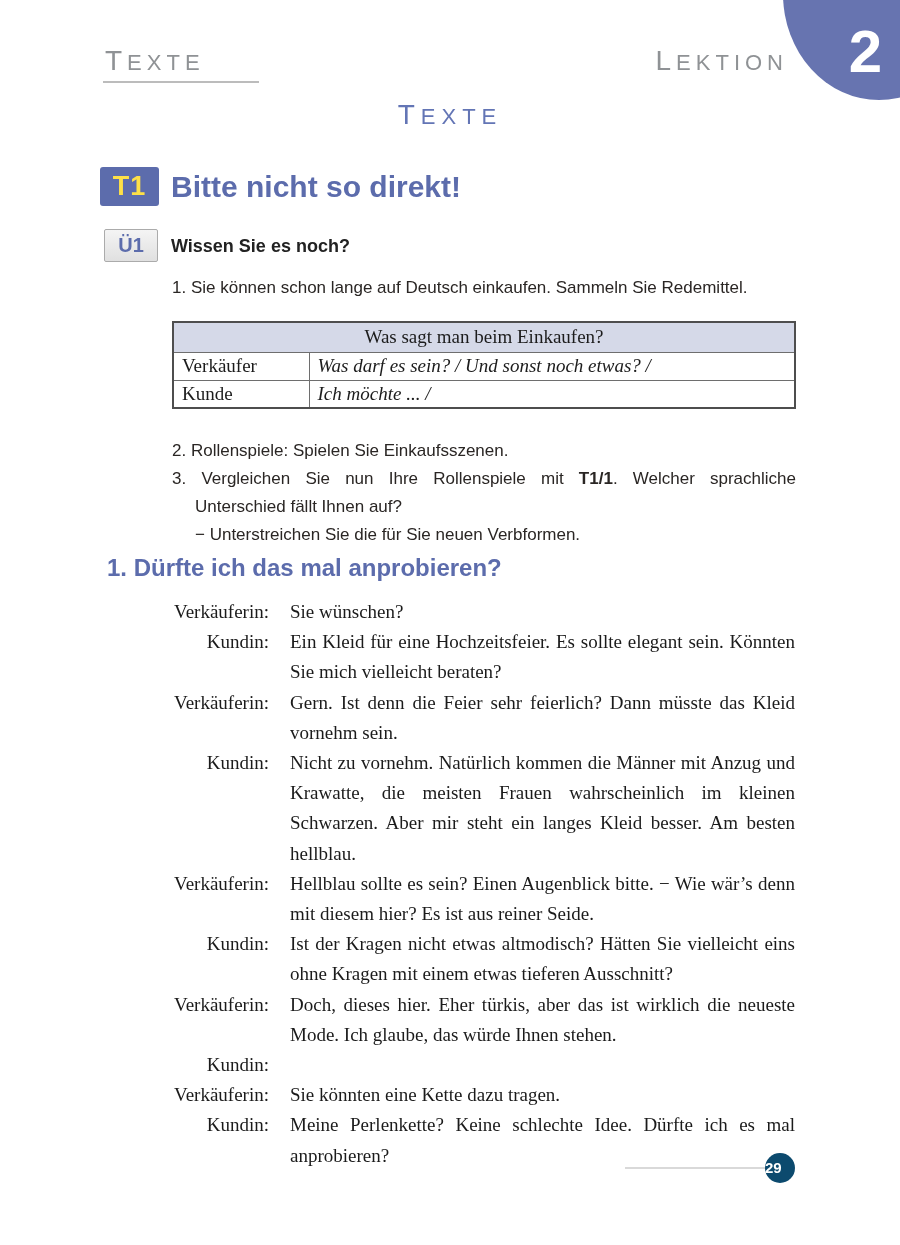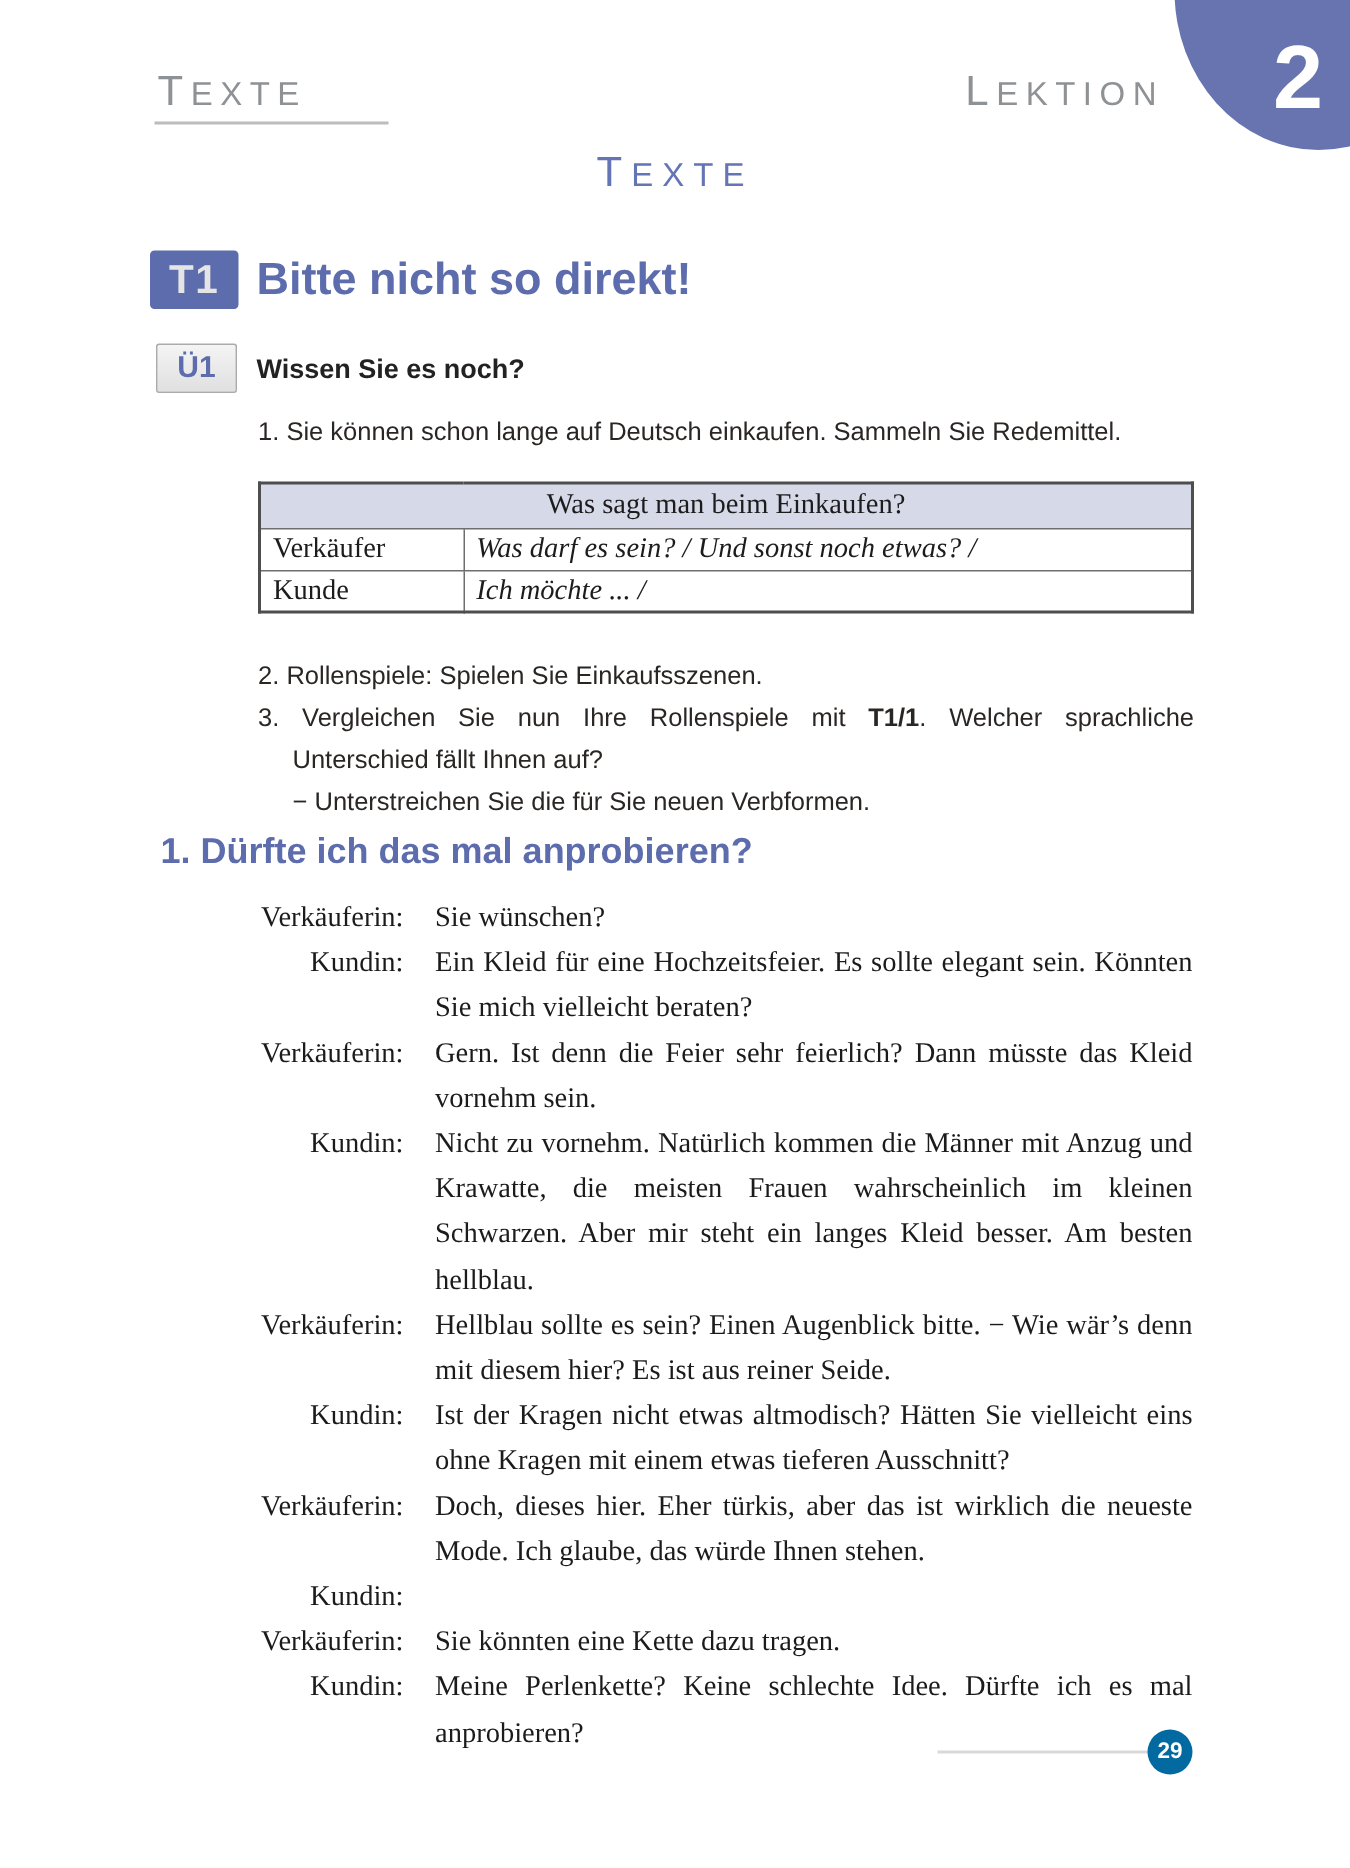--- a/index.html
+++ b/index.html
@@ -27,30 +27,30 @@
   .running-title{
     color:var(--header-gray);font-size:22px;letter-spacing:5px;
     font-weight:normal;line-height:1.2;
   }
   .running-title::first-letter{font-size:28px;}
   .header-left{position:absolute;left:105px;top:44px;}
   .header-underline{
     position:absolute;left:103px;top:81px;width:156px;height:2px;
     background:var(--rule-gray);
   }
-  .header-right{position:absolute;top:44px;right:124px;text-align:right;}
+  .header-right{position:absolute;top:44px;right:112px;text-align:right;}
   .center-title{
     position:absolute;left:0;top:99px;width:100%;text-align:center;
     color:#6375b5;font-size:22px;letter-spacing:6px;font-weight:normal;
   }
   .center-title::first-letter{font-size:28px;}
   
   .t1-badge{
     position:absolute;left:100px;top:167px;width:59px;height:39px;
-    background:var(--accent-blue);color:#e5e5e5;border-radius:3px;
+    background:var(--accent-blue);color:#fde047;border-radius:3px;
     font-size:27px;font-weight:bold;text-align:center;line-height:39px;
     letter-spacing:1px;
   }
   .t1-title{
     position:absolute;left:171px;top:167px;height:39px;line-height:39px;
     color:var(--accent-blue);font-size:30px;font-weight:bold;
   }
   
   .u1-badge{
     position:absolute;left:104px;top:229px;width:54px;height:33px;
@@ -100,22 +100,22 @@
   .turn{display:grid;grid-template-columns:97px 1fr;column-gap:21px;}
   .turn .speaker{text-align:right;white-space:nowrap;}
   .turn .utterance{text-align:justify;}
   
   .footer-rule{
     position:absolute;left:625px;top:1167px;width:143px;height:2px;
     background:#d9d9d9;
   }
   .page-badge{
     position:absolute;left:765px;top:1153px;width:30px;height:30px;
-    border-radius:50%;background:#0369a1;color:#fff;
-    font-size:15px;font-weight:bold;text-align:center;line-height:30px;
+    border-radius:50%;background:#0c4a6e;color:#fff;
+    font-size:15px;font-weight:bold;text-align:left;line-height:30px;
   }
 </style>
 </head>
 <body>
 
 <div class="corner-shape"></div>
 <div class="lesson-number">2</div>
 
 <div class="header-left">
   <div class="running-title">TEXTE</div>

